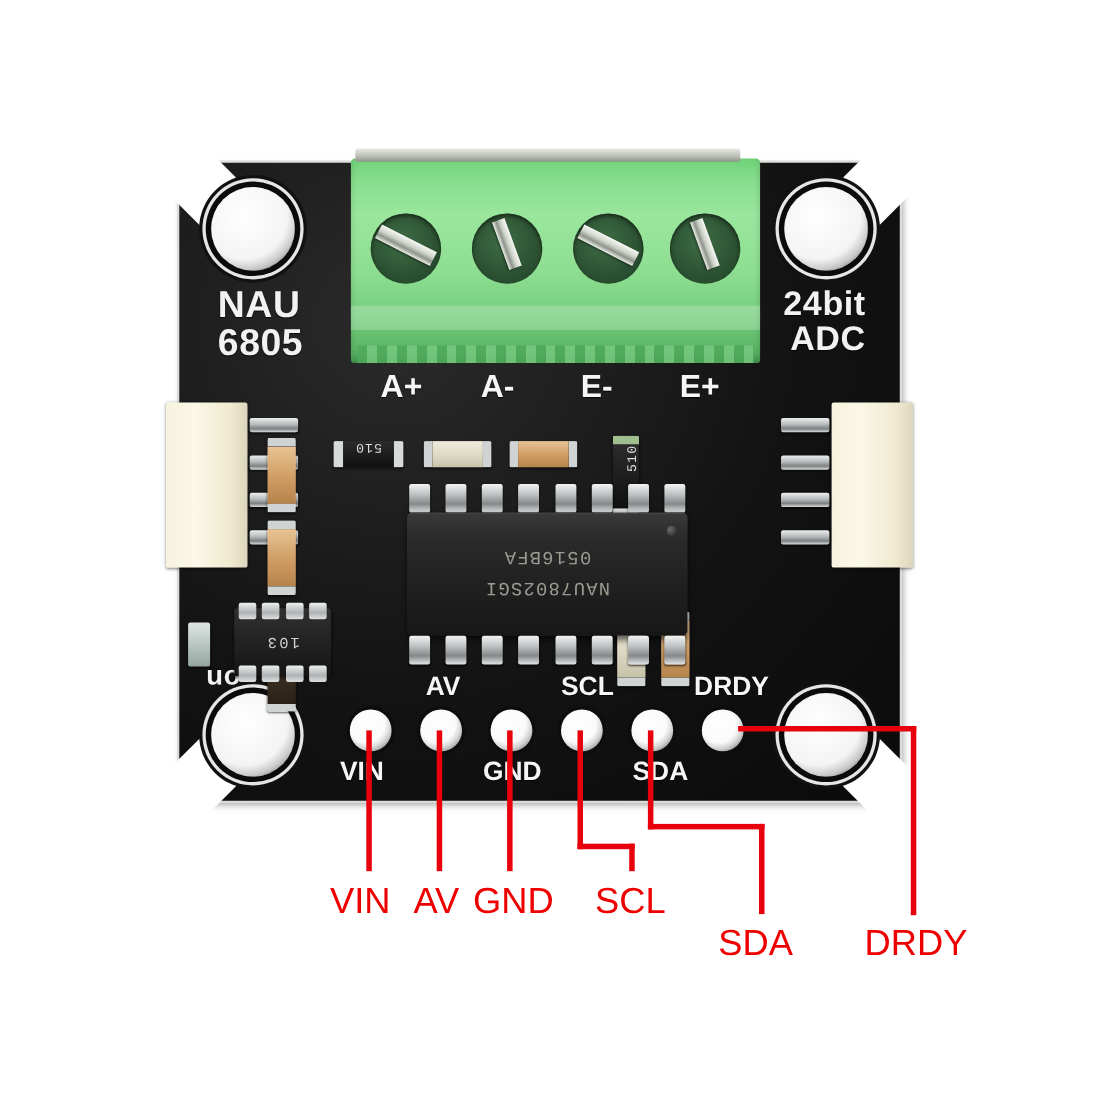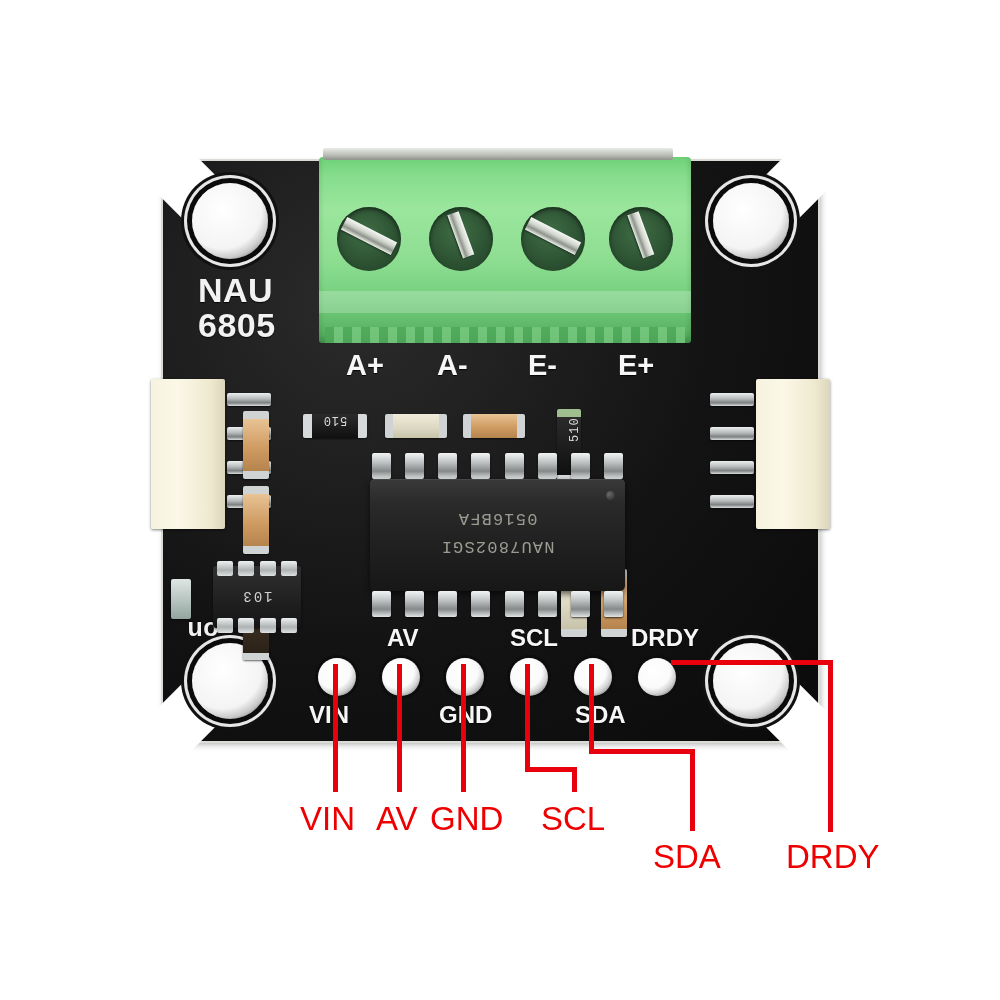--- a/index.html
+++ b/index.html
@@ -16,21 +16,21 @@
     position: relative;
     width: 1000px;
     height: 1000px;
     background: #ffffff;
   }
 
   
   .pcb {
     position: absolute;
     left: 163px;
-    top: 161px;
+    top: 148px;
     width: 655px;
     height: 580px;
     background:
       radial-gradient(ellipse at 30% 25%, #2b2b2b 0%, #131313 55%, #0a0a0a 100%);
     border-radius: 26px;
     box-shadow: 0 0 0 2px #d9dcd4, 2px 3px 7px rgba(0,0,0,0.35);
   }
   
   .chamfer {
     position: absolute;
@@ -310,20 +310,24 @@
     <div class="mhole mh-tl"></div>
     <div class="mhole mh-tr"></div>
     <div class="mhole mh-bl"></div>
     <div class="mhole mh-br"></div>
 
     <div class="silk silk-nau">
       <div>NAU</div>
       <div>6805</div>
     </div>
 
+    <div class="silk silk-adc">
+      <div>24bit</div>
+      <div>ADC</div>
+    </div>
 
     <div class="silk silk-on">on</div>
 
     <div class="terminal">
       <div class="term-shelf"></div>
       <div class="term-teeth"></div>
       <div class="screw" style="left: 18px;">
           <i></i>
         </div>
       <div class="screw alt" style="left: 110px;">

